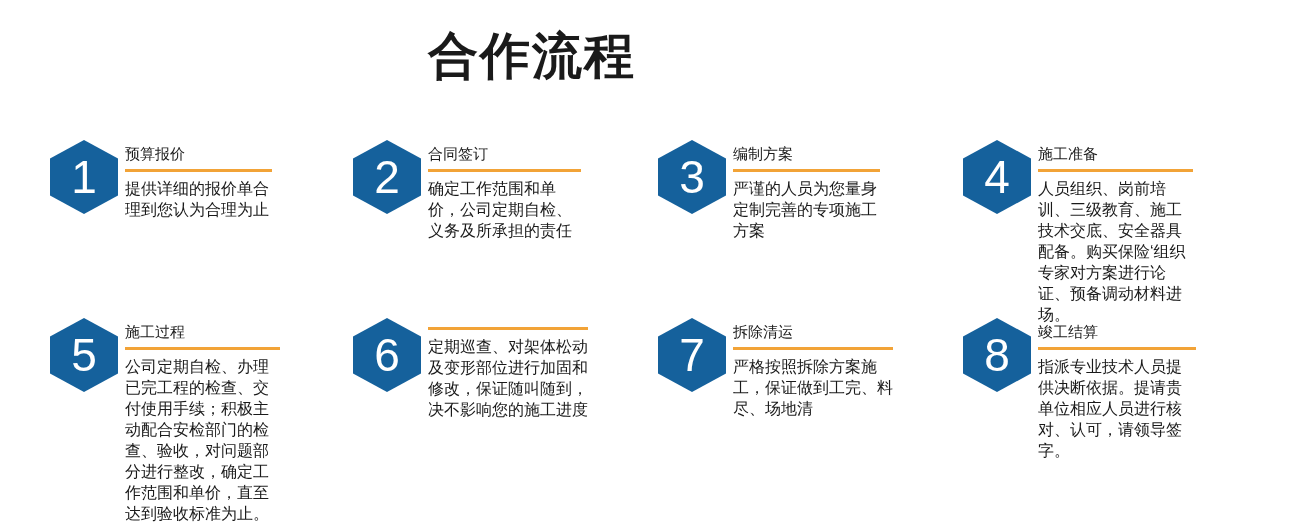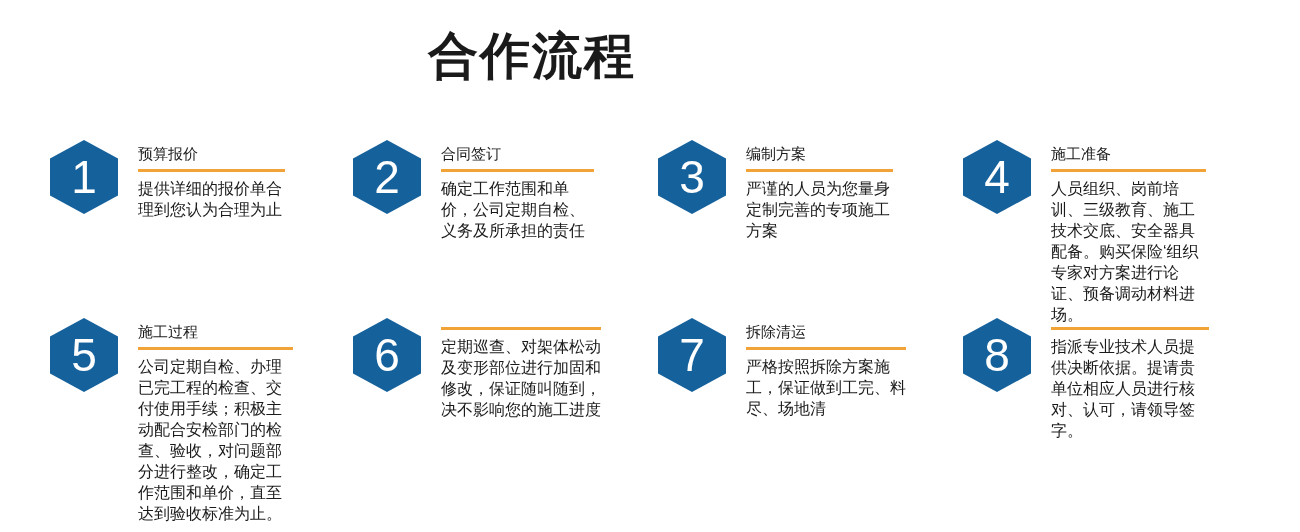--- a/index.html
+++ b/index.html
@@ -71,21 +71,21 @@
     align-items: center;
     justify-content: center;
     color: #ffffff;
     font-size: 46px;
     font-weight: 400;
     line-height: 1;
     font-family: "Liberation Sans", "DejaVu Sans", sans-serif;
   }
 
   .step-body {
-    margin-left: 20px;
+    margin-left: 7px;
     padding-top: 4px;
   }
 
   .step-title {
     font-size: 15px;
     line-height: 20px;
     font-weight: 400;
     color: #1a1a1a;
     white-space: nowrap;
   }
@@ -200,18 +200,19 @@
       <div class="step-desc">严格按照拆除方案施工，保证做到工完、料尽、场地清</div>
     </div>
   </div>
 
   <div class="step" style="left:963px; top:318px;">
     <div class="hex-wrap">
       <div class="hex"></div>
       <div class="hex-num">8</div>
     </div>
     <div class="step-body w-158">
+      <div class="step-title">竣工结算</div>
       <div class="step-rule"></div>
       <div class="step-desc">指派专业技术人员提供决断依据。提请贵单位相应人员进行核对、认可，请领导签字。</div>
     </div>
   </div>
 
 </div>
 
 </body></html>

